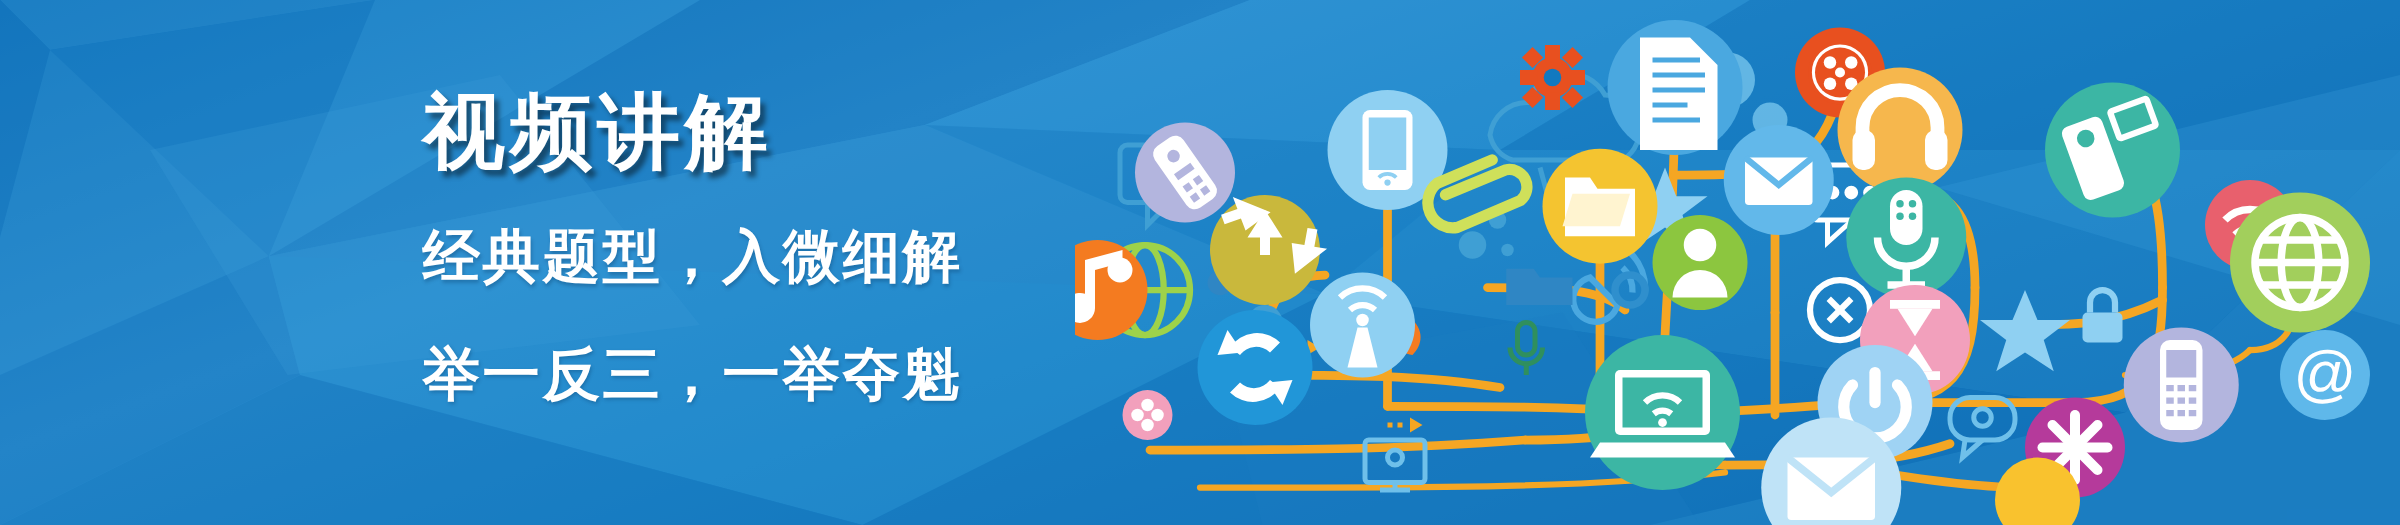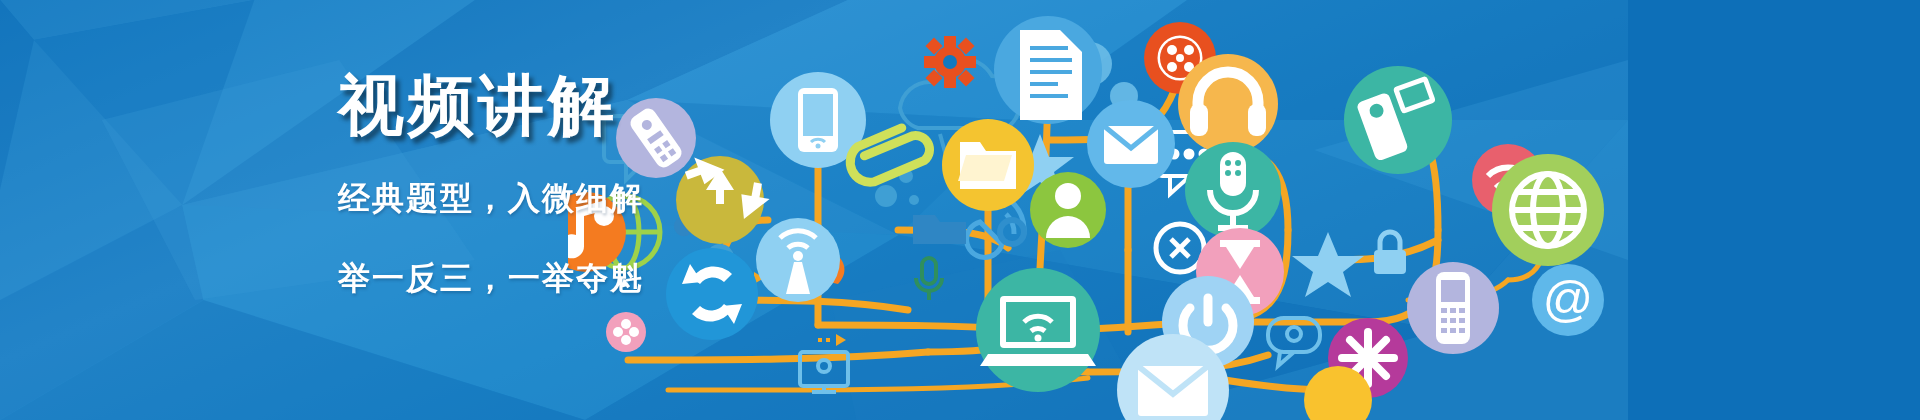--- a/index.html
+++ b/index.html
@@ -1,20 +1,20 @@
 <!DOCTYPE html>
 <html><head>
 <meta charset="utf-8">
 <style>
   html, body { margin:0; padding:0; background:#0d6fb8; }
   body { font-family:"Liberation Sans", sans-serif; }
 
   .banner {
     position:relative;
-    width:1628px;
+    width:1920px;
     height:420px;
     overflow:hidden;
     background:#d946ef;
   }
 
   
   .bg-poly { position:absolute; inset:0; width:100%; height:100%; }
 
   
   .text-block {
@@ -27,21 +27,21 @@
   .title-main {
     font-size:66px;
     line-height:1.0;
     font-weight:bold;
     color:#ffffff;
     letter-spacing:4px;
     text-shadow:4px 5px 4px rgba(0,0,0,0.45);
     white-space:nowrap;
   }
   .subtitle {
-    font-size:32px;
+    font-size:46px;
     line-height:1.0;
     font-weight:bold;
     color:#ffffff;
     letter-spacing:2px;
     white-space:nowrap;
     text-shadow:1px 2px 3px rgba(0,40,80,0.28);
   }
   .sub1 { margin-top:44px; }
   .sub2 { margin-top:48px; }
 

